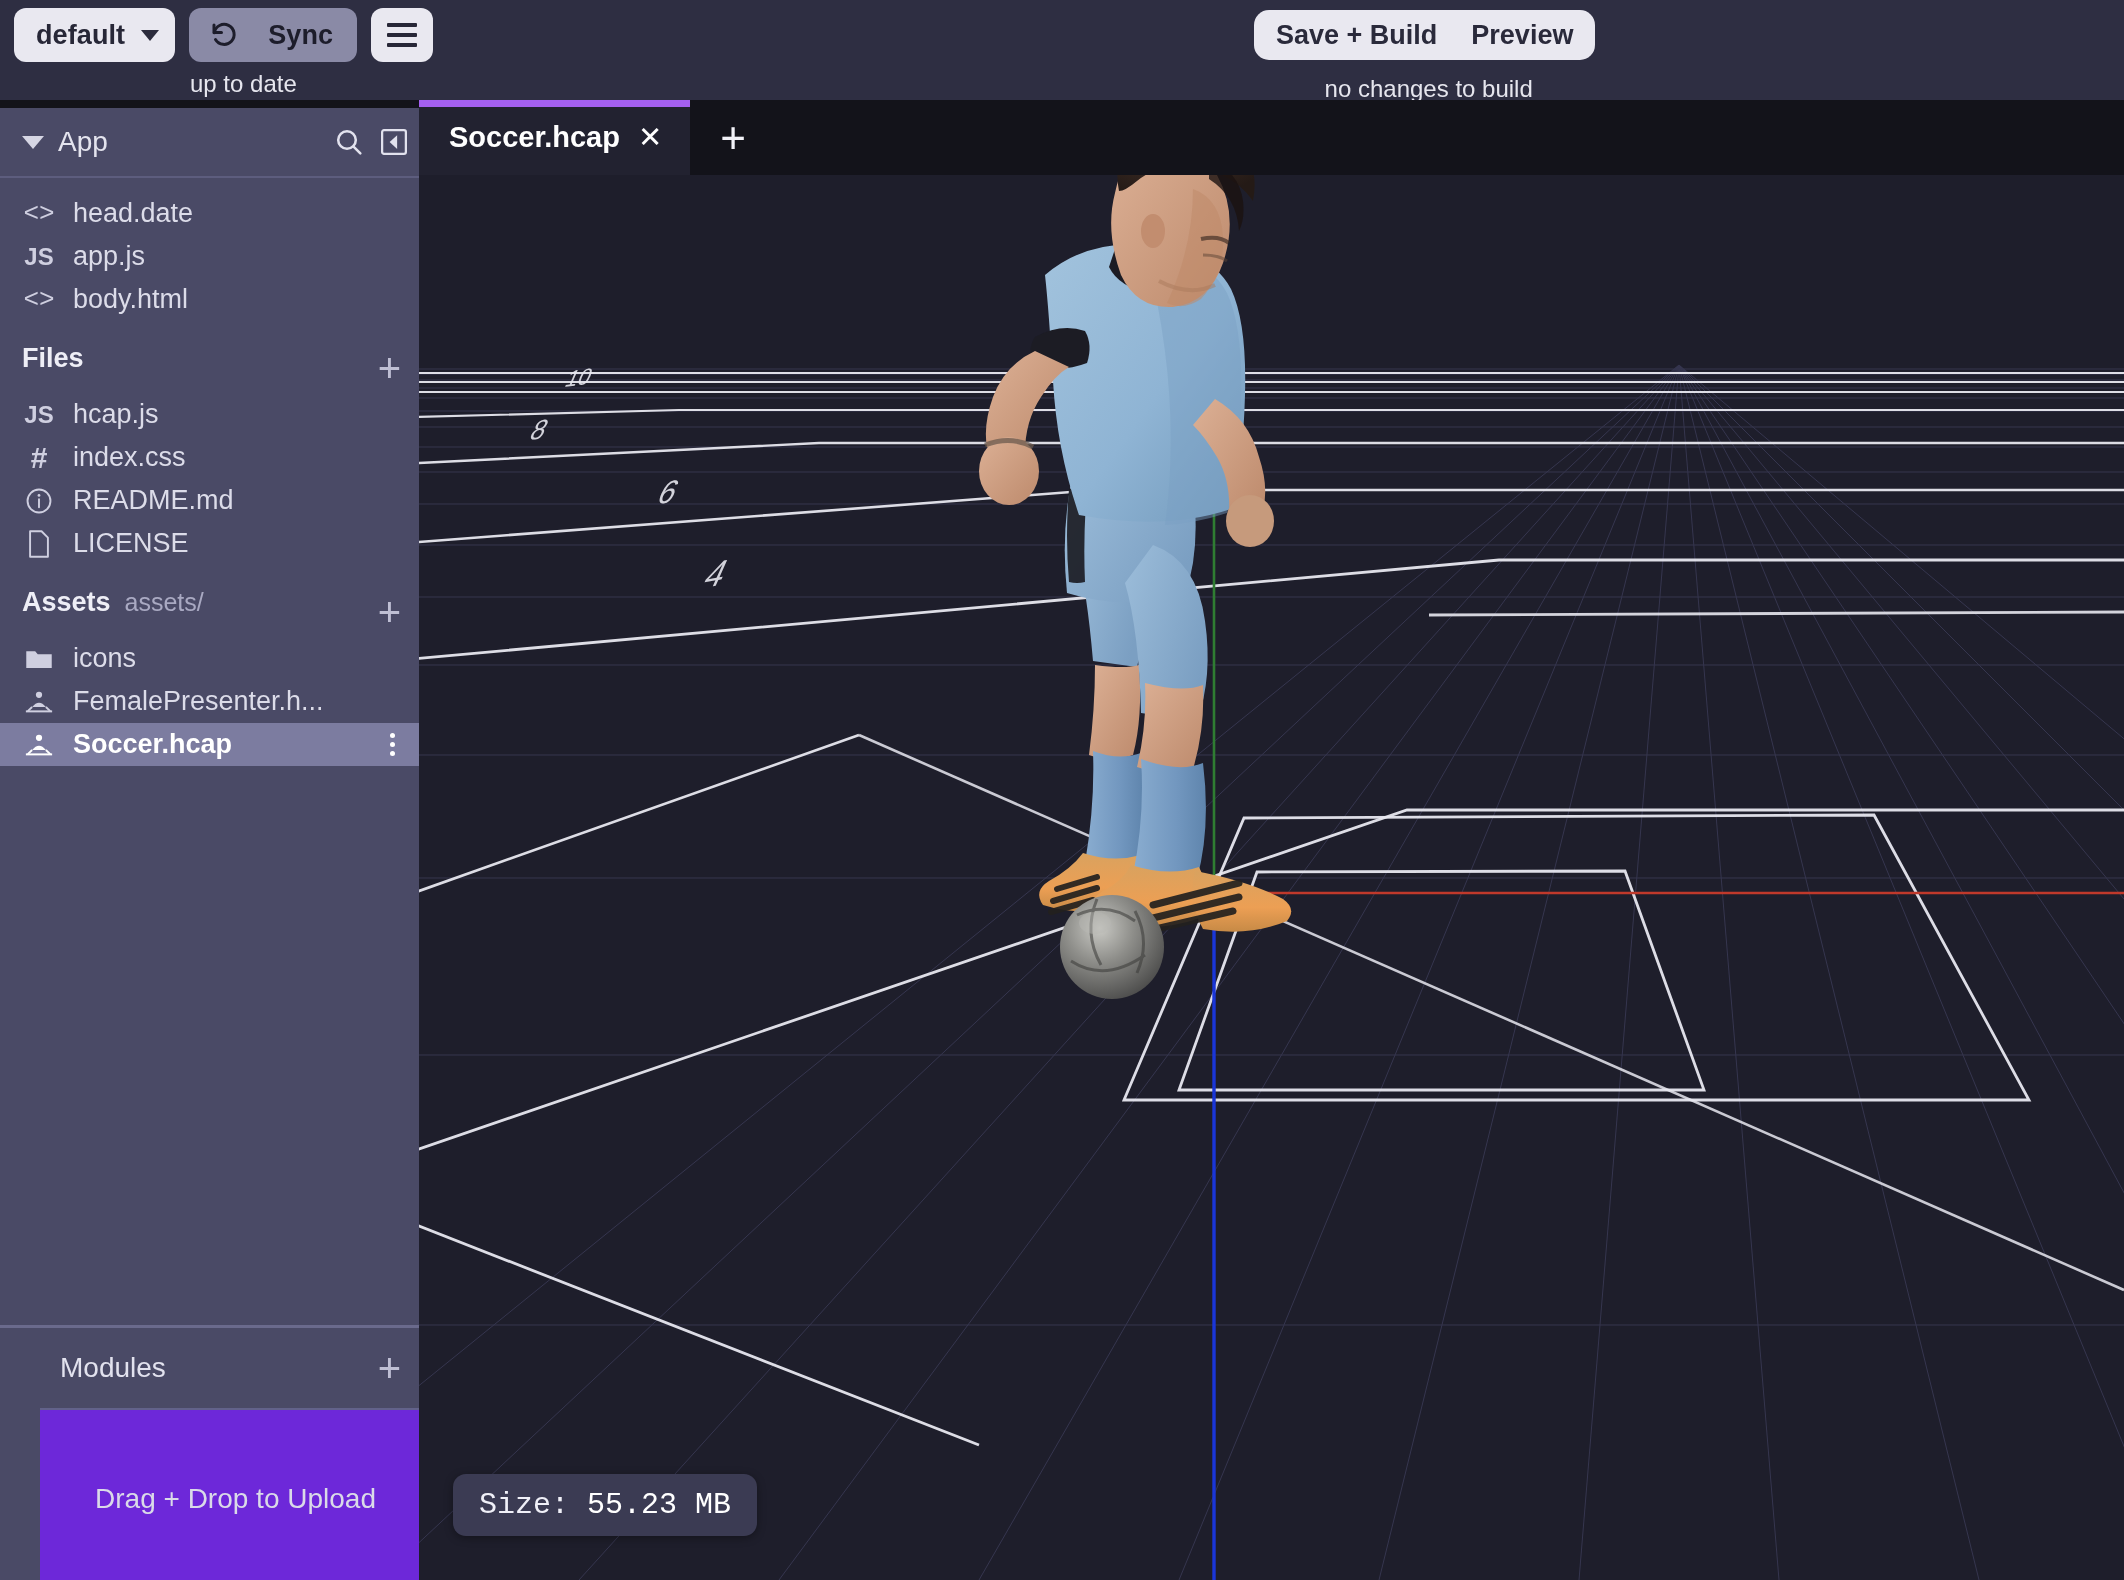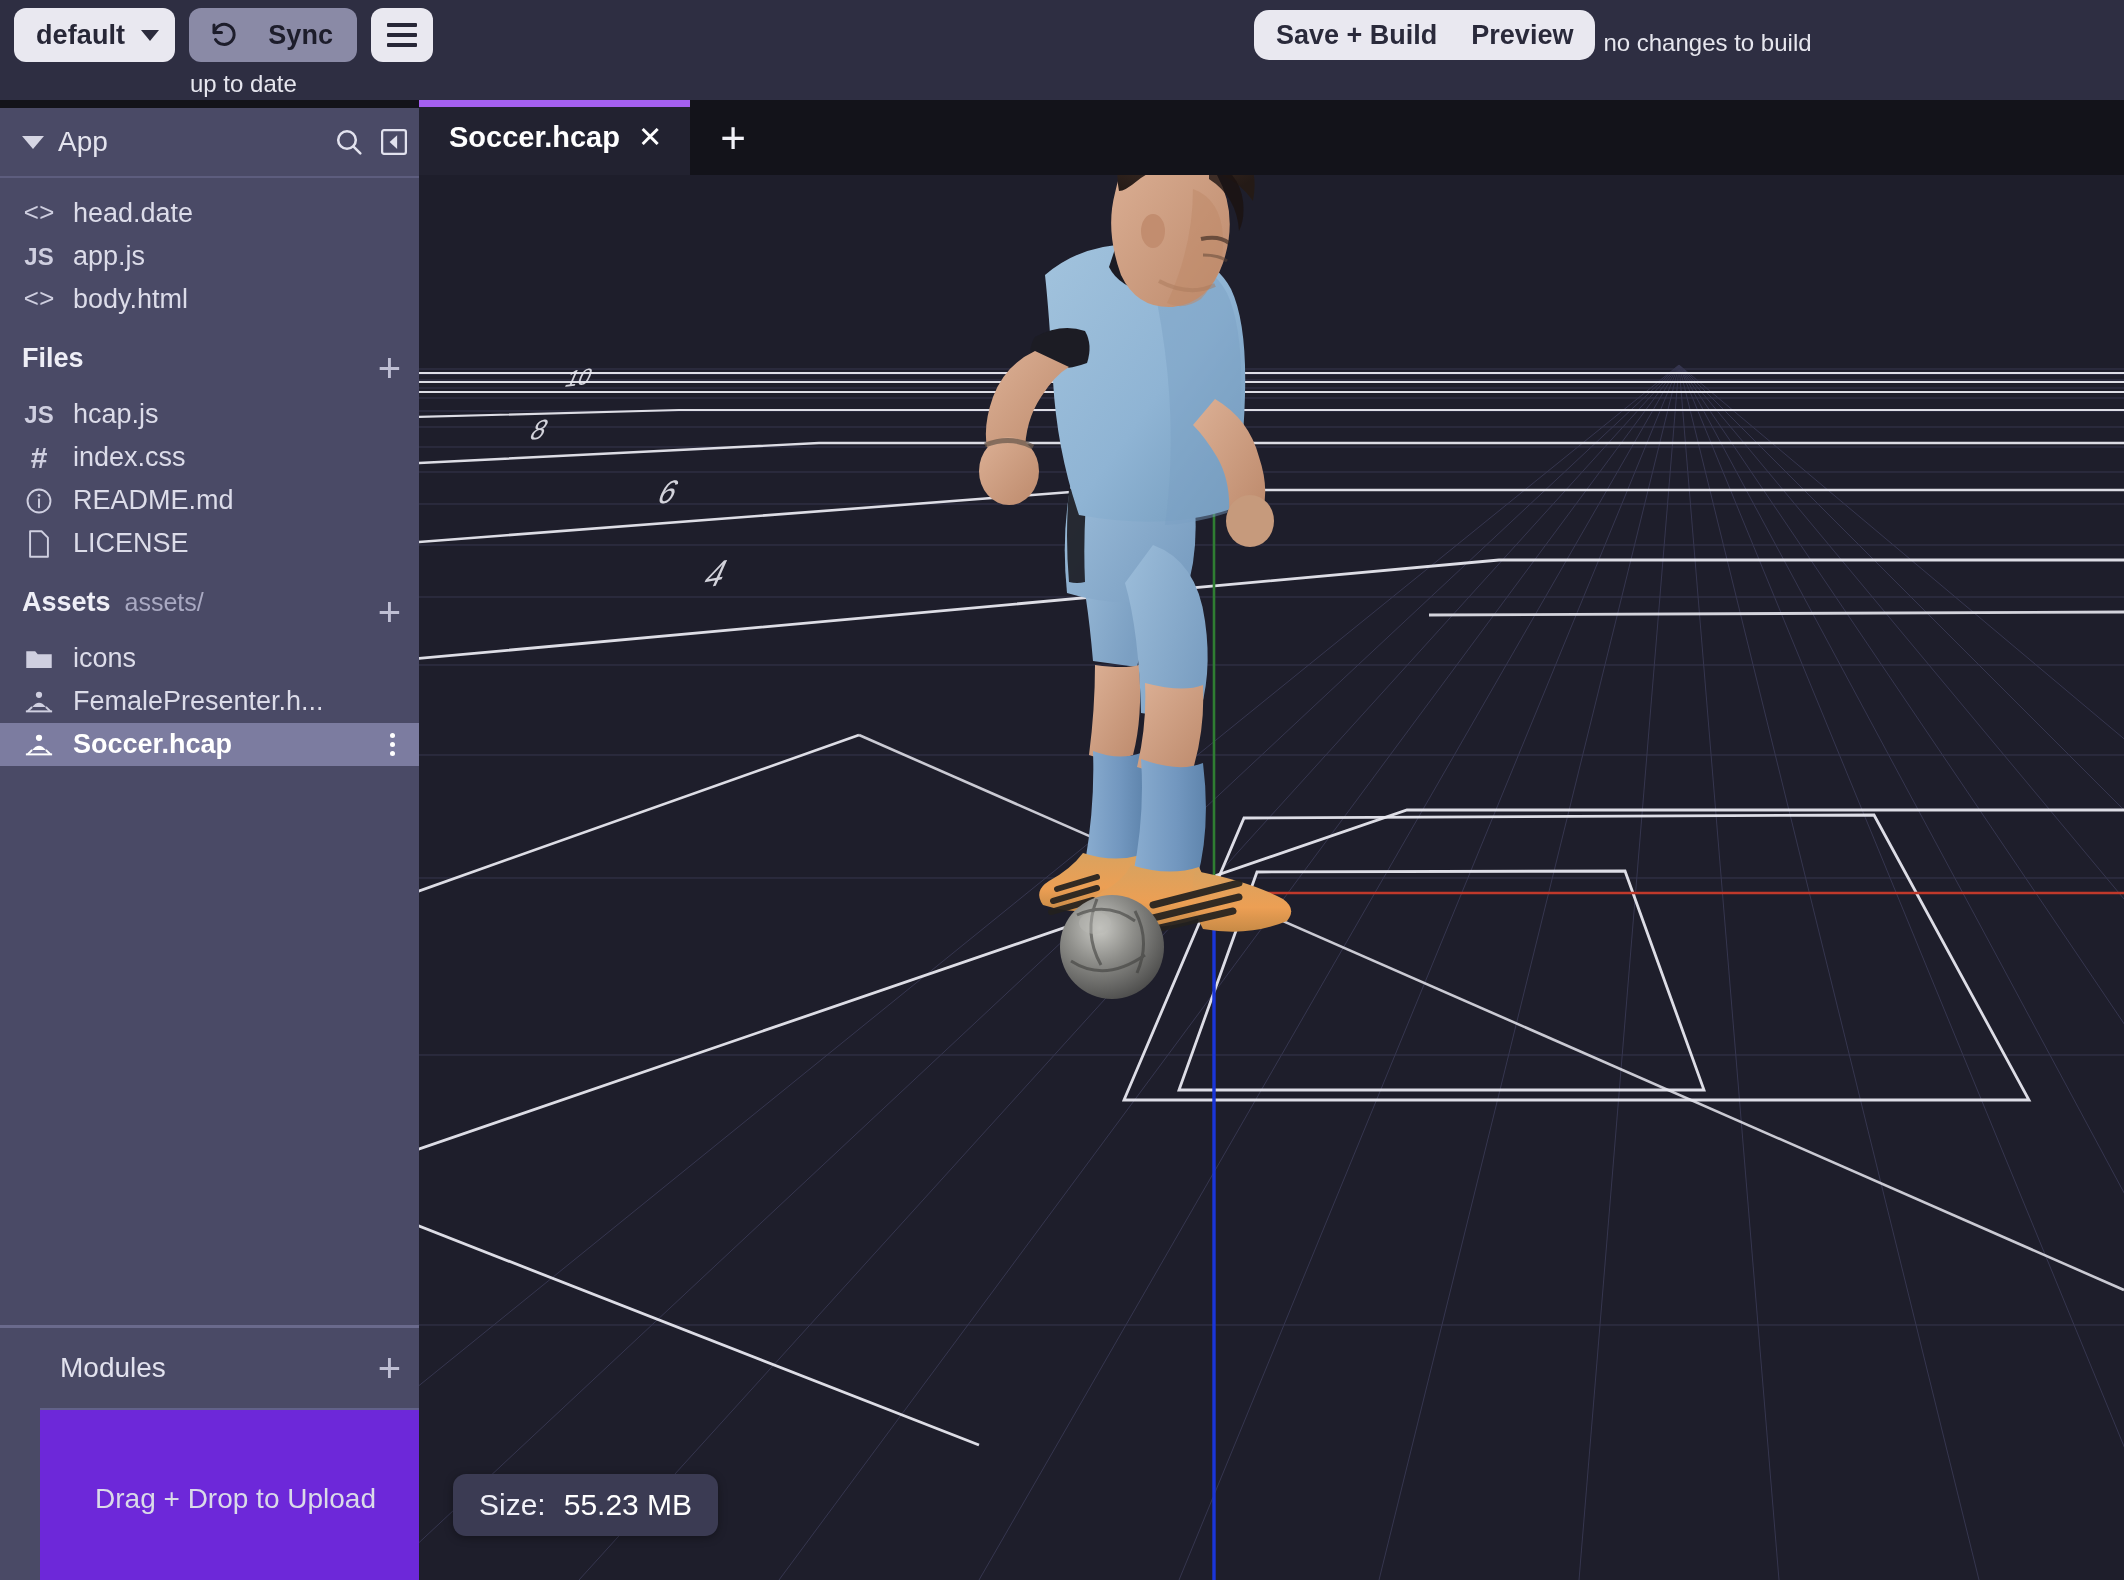--- a/index.html
+++ b/index.html
@@ -40,21 +40,21 @@
   .menu-pill { width: 62px; }
   .hamburger { display: flex; flex-direction: column; gap: 6px; }
   .hamburger span { display: block; width: 30px; height: 4px; background: #272737; border-radius: 1px; }
   .sync-status {
     position: absolute; left: 190px; top: 70px;
     font-size: 24px; color: #e6e6ee; white-space: nowrap;
   }
 
   .tb-center {
     position: absolute; left: 1254px; top: 10px;
-    display: flex; flex-direction: row; align-items: center;
+    display: flex; flex-direction: column; align-items: center;
   }
   .buildgroup {
     background: #e9e8f0; border-radius: 15px; height: 50px;
     display: flex; align-items: center; padding: 0 22px; gap: 34px;
   }
   .buildgroup span {
     font-size: 27px; font-weight: 700; color: #2a2a3b; cursor: pointer;
     white-space: nowrap;
   }
   .build-status {
@@ -149,20 +149,21 @@
     position: absolute; left: 419px; top: 175px; right: 0; bottom: 0;
     background: #1e1e2b; overflow: hidden;
   }
   .viewport svg { position: absolute; left: 0; top: 0; }
 
   .size-badge {
     position: absolute; left: 34px; bottom: 44px;
     background: #3b3b53; border-radius: 13px;
     padding: 14px 26px; display: flex; align-items: baseline; gap: 18px;
     box-shadow: 0 2px 8px rgba(0,0,0,.35);
+    font-family: Liberation Mono, monospace;
   }
   .size-badge .k { font-size: 30px; color: #f0f0f8; }
   .size-badge .v { font-size: 30px; color: #ffffff; }
 </style>
 </head>
 <body>
 
 <div id="app">
 
   <div class="topbar">

